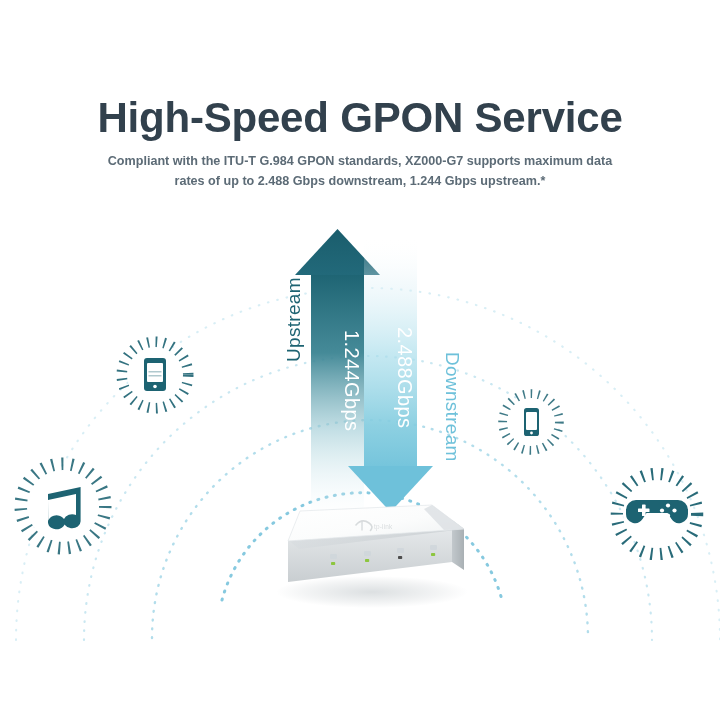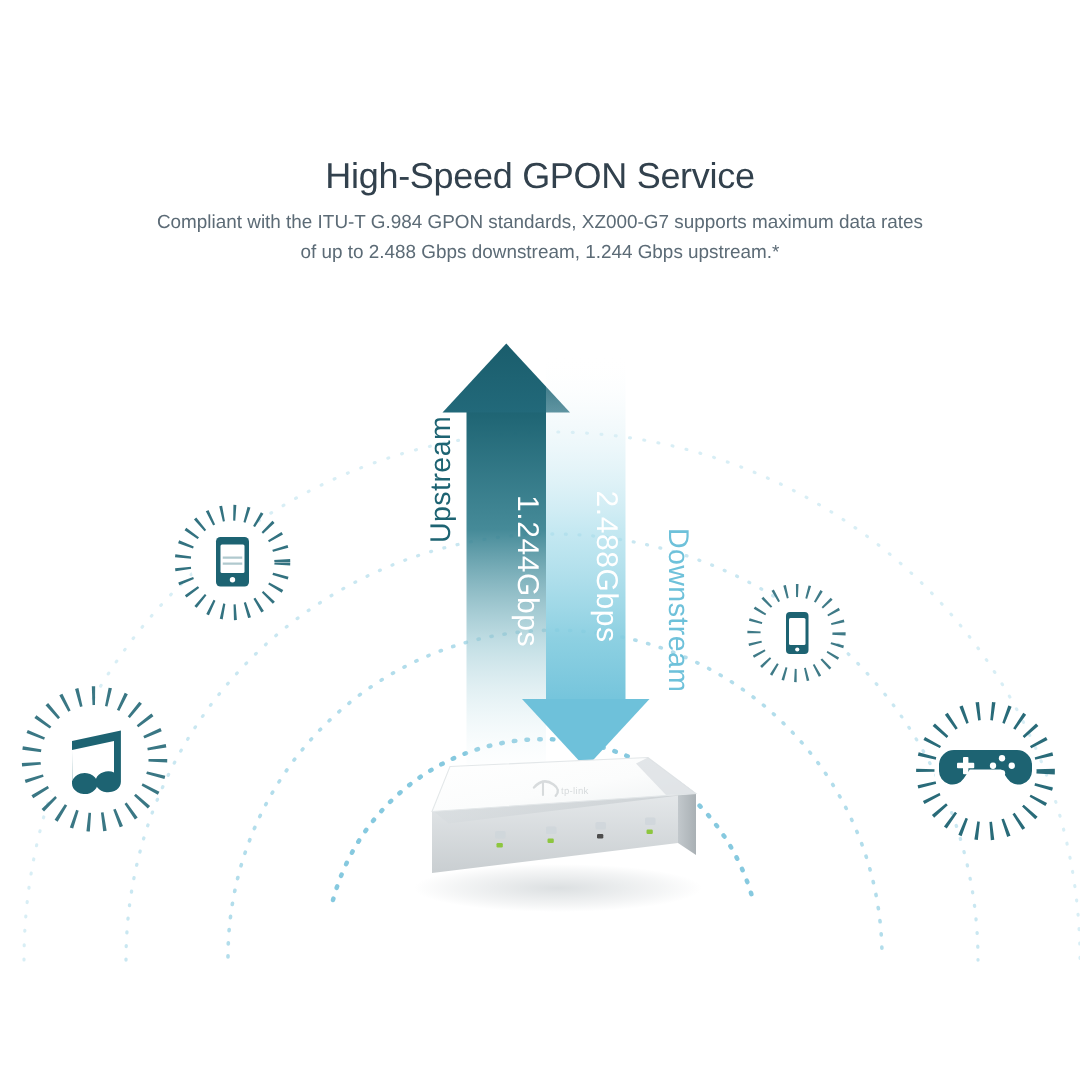--- a/index.html
+++ b/index.html
@@ -16,29 +16,30 @@
   }
 
   
   #header {
     position:absolute;
     left:0; top:98px;
     width:720px;
     text-align:center;
   }
   #title {
-    font-size:24px;
-    font-weight:400;
+    font-size:42px;
+    font-weight:700;
     color:#32414d;
     letter-spacing:-0.2px;
     line-height:40px;
   }
   #subtitle {
+    margin-top:13px;
     font-size:12.6px;
-    font-weight:400;
+    font-weight:700;
     color:#5c6b76;
     line-height:20px;
     width:520px;
     margin-left:auto;
     margin-right:auto;
   }
 
   
   #graphic {
     position:absolute;

